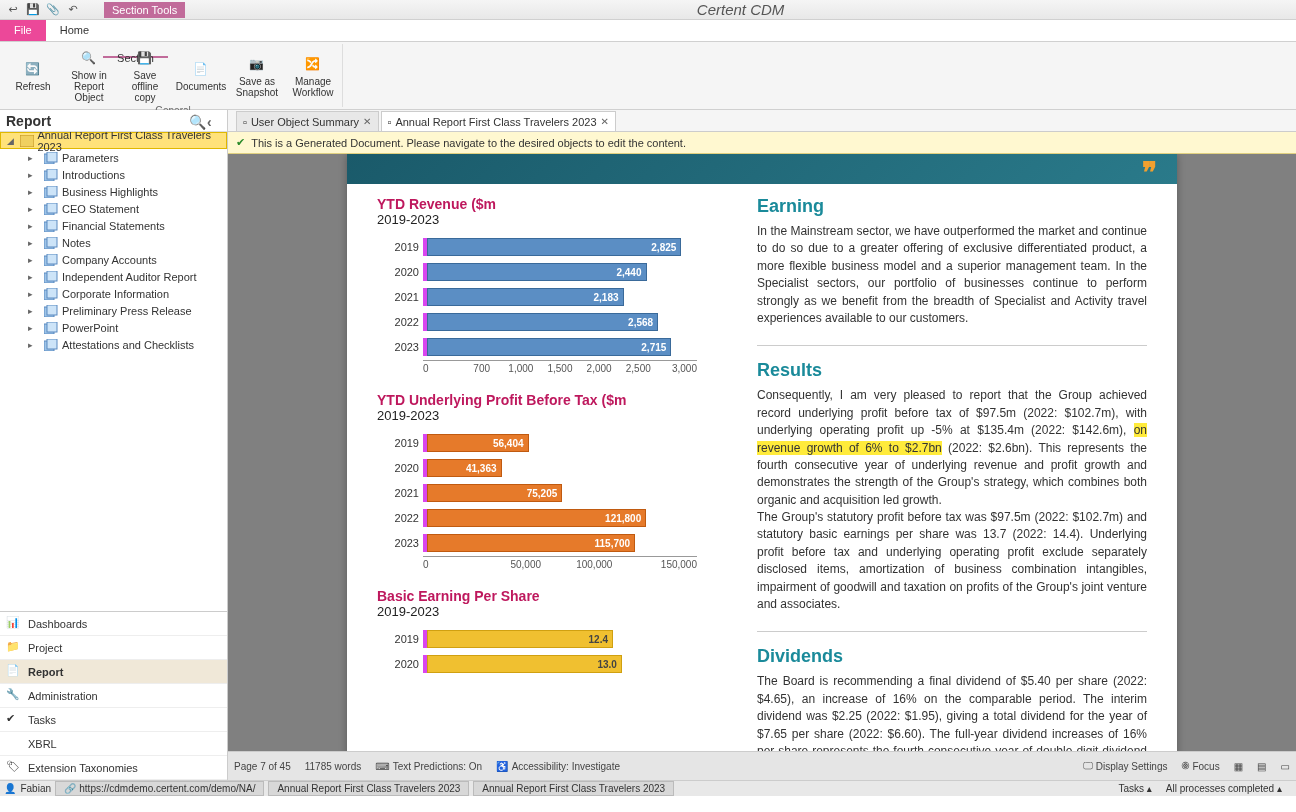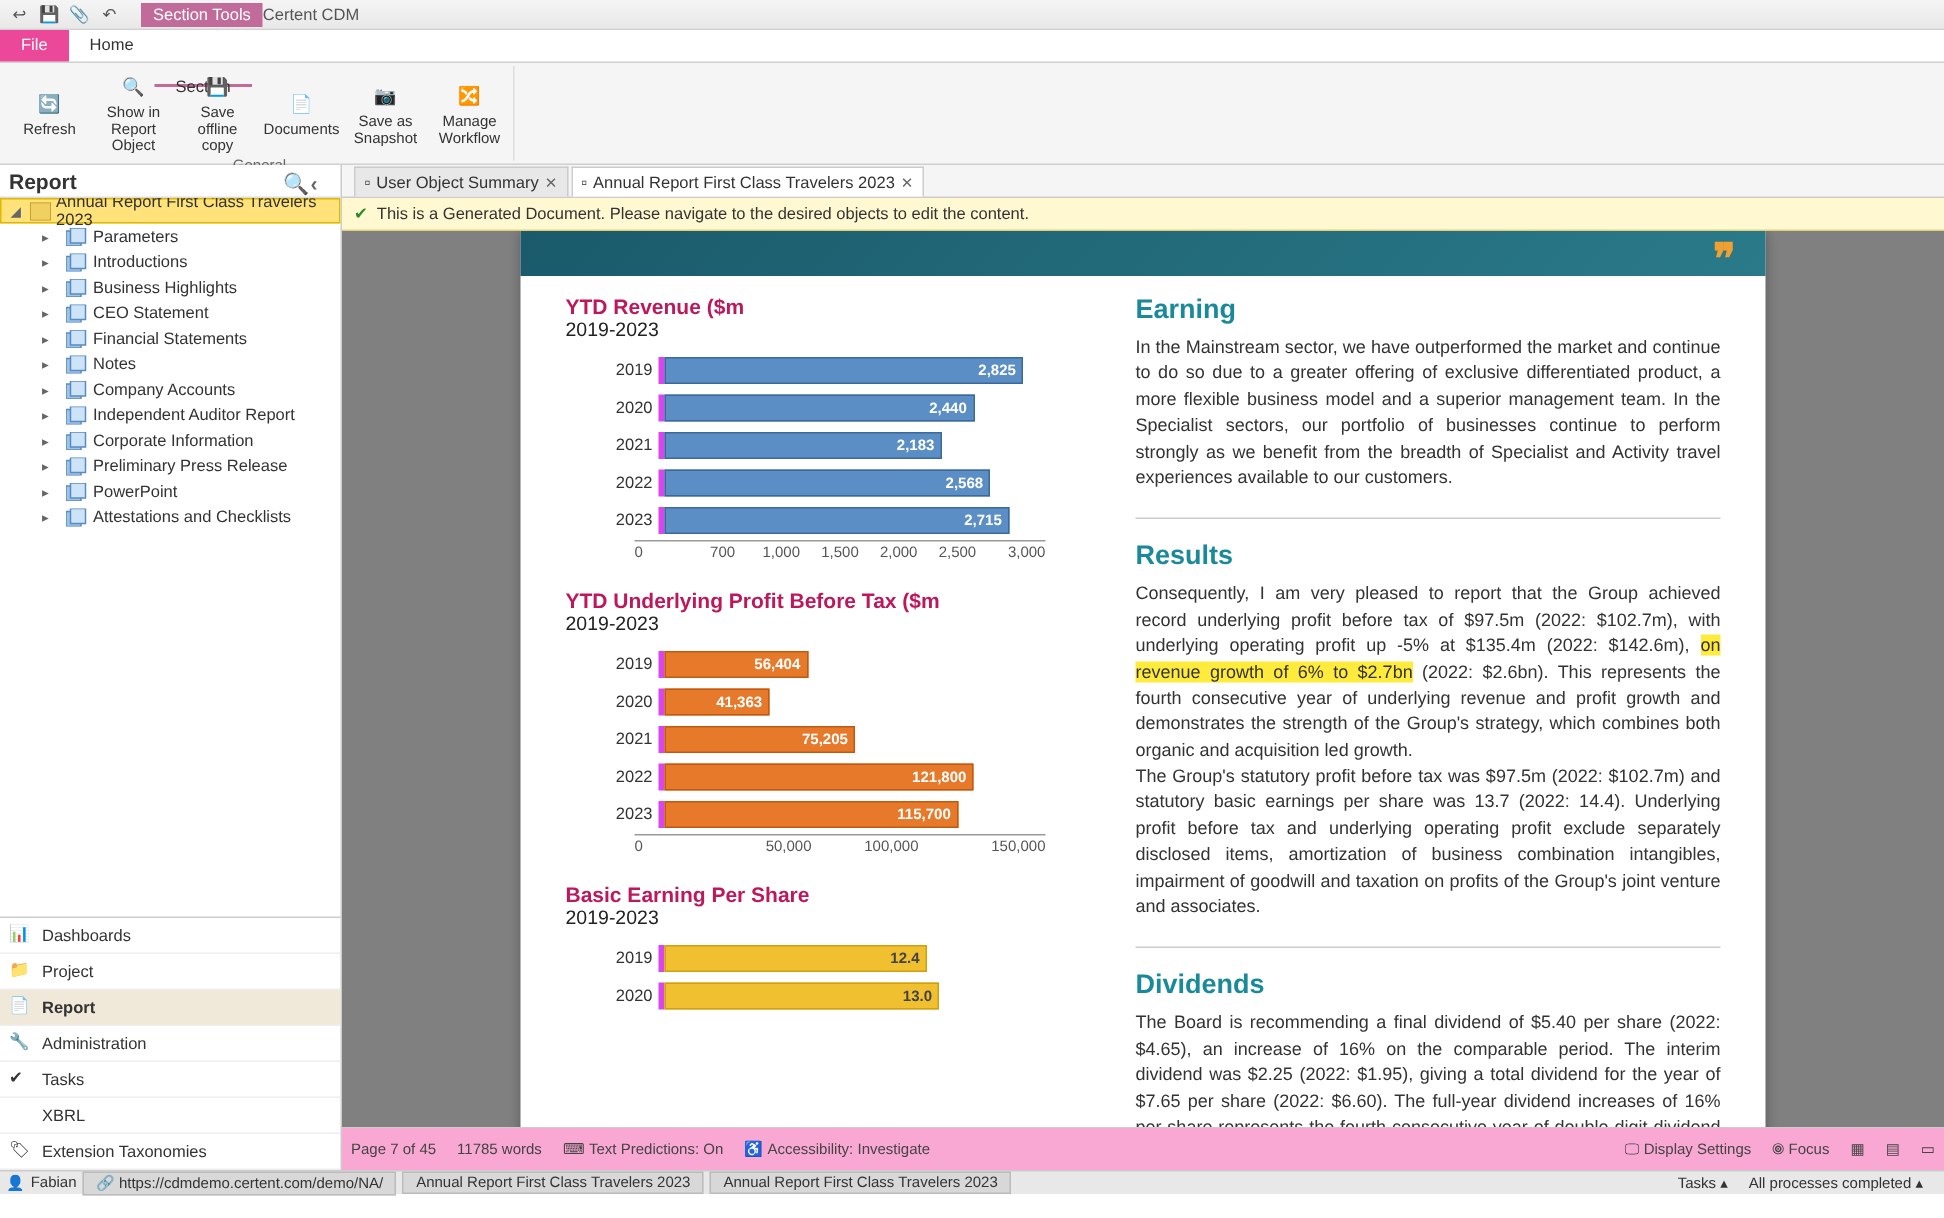--- a/index.html
+++ b/index.html
@@ -2,22 +2,22 @@
 <html><head>
 <meta charset="utf-8">
 <style>
 * { margin: 0; padding: 0; box-sizing: border-box; font-family: "Segoe UI", Tahoma, sans-serif; }
 body { width: 1296px; height: 812px; background: #fff; overflow: hidden; font-size: 12px; color: #333; }
 
 
 .titlebar { height: 20px; background: linear-gradient(#f5f5f5,#e8e8e8); display: flex; align-items: center; border-bottom: 1px solid #d0d0d0; }
 .titlebar .qat { display: flex; gap: 6px; padding: 0 6px; align-items: center; }
 .titlebar .qat span { width: 14px; height: 14px; display: inline-flex; align-items: center; justify-content: center; color: #555; font-size: 11px; }
-.section-tools { background: #c16b9a; color: #fff; padding: 2px 8px; font-size: 11px; margin-left: 8px; }
-.titlebar .apptitle { flex: 1; font-size: 11px; color: #555; }
+.section-tools { background: #c16b9a; color: #fff; padding: 2px 8px; font-size: 11px; margin-left: 18px; }
+.titlebar .apptitle { flex: 1; text-align: center; font-size: 15px; color: #555; font-style: italic; }
 
 
 .ribbontabs { height: 22px; background: #fff; display: flex; border-bottom: 1px solid #d0d0d0; }
 .ribbontabs .tab { padding: 4px 14px; font-size: 11px; color: #333; cursor: pointer; }
 .ribbontabs .tab.file { background: #ec4899; color: #fff; }
 .ribbontabs .tab.active { border-bottom: 2px solid #c16b9a; margin-top: 28px; }
 
 
 .ribbon { height: 68px; background: #f5f5f5; border-bottom: 1px solid #d0d0d0; display: flex; padding: 2px 4px; }
 .ribbon .group { display: flex; flex-direction: column; align-items: center; border-right: 1px solid #ddd; padding: 0 2px; }
@@ -62,39 +62,39 @@
 .page { width: 830px; margin: 0 auto; background: #fff; min-height: 100%; box-shadow: 0 0 8px rgba(0,0,0,.3); }
 .pageheader { height: 30px; background: linear-gradient(135deg,#1a5a6a,#2a7a8a); position: relative; }
 .pageheader .quote { position: absolute; right: 20px; top: 2px; color: #f0a030; font-size: 28px; font-weight: bold; }
 .pagebody { display: flex; padding: 12px 30px; gap: 40px; }
 .leftcol { width: 340px; }
 .rightcol { flex: 1; }
 
 .charttitle { font-size: 14px; font-weight: bold; color: #be185d; }
 .chartsubtitle { font-size: 13px; color: #222; margin-bottom: 8px; }
 .chart { width: 310px; margin-bottom: 18px; margin-left: 10px; }
-.chartrow { display: flex; align-items: center; height: 24px; margin-bottom: 1px; margin-left: 16px; }
+.chartrow { display: flex; align-items: center; height: 24px; margin-bottom: 1px; }
 .chartrow .yr { width: 36px; font-size: 11px; text-align: right; padding-right: 4px; }
 .chartrow .barwrap { flex: 1; height: 18px; position: relative; border-left: 4px solid #d946ef; }
 .chartrow .bar { height: 18px; position: relative; display: flex; align-items: center; justify-content: flex-end; padding-right: 4px; font-size: 10px; color: #fff; font-weight: bold; }
 .bar.blue { background: #5b8ec4; border: 1px solid #3a6a9a; }
 .bar.orange { background: #e67a2a; border: 1px solid #c05a10; }
 .bar.yellow { background: #f0c030; border: 1px solid #d0a010; color: #444; }
 .xaxis { display: flex; margin-left: 36px; font-size: 10px; color: #555; border-top: 1px solid #999; padding-top: 2px; }
 .xaxis span { flex: 1; text-align: center; }
 .xaxis span:first-child { text-align: left; }
 .xaxis span:last-child { text-align: right; }
 
 .secthead { font-size: 18px; font-weight: bold; color: #1a8a9a; margin-bottom: 6px; }
 .secthr { border: none; border-top: 1px solid #ccc; margin: 18px 0 14px; }
 .para { font-size: 12px; line-height: 1.45; color: #333; text-align: justify; }
 .highlight { background: #ffeb3b; }
 
 
-.docstatus { height: 16px; background: #f9a8d4; border-top: 1px solid #ccc; display: flex; align-items: center; font-size: 10px; color: #444; padding: 14px 6px; gap: 14px; }
+.docstatus { height: 16px; background: #e5e5e5; border-top: 1px solid #ccc; display: flex; align-items: center; font-size: 10px; color: #444; padding: 14px 6px; gap: 14px; }
 .docstatus .spacer { flex: 1; }
 .docstatus .sitem { display: flex; align-items: center; gap: 3px; }
 
 
 .appfooter { height: 16px; background: #e8e8e8; border-top: 1px solid #ccc; display: flex; align-items: center; font-size: 10px; padding: 0 4px; gap: 4px; }
 .appfooter .chip { background: #d8d8d8; padding: 1px 8px; border: 1px solid #bbb; }
 .appfooter .spacer { flex: 1; }
 
 svg { display: block; }
 </style>

